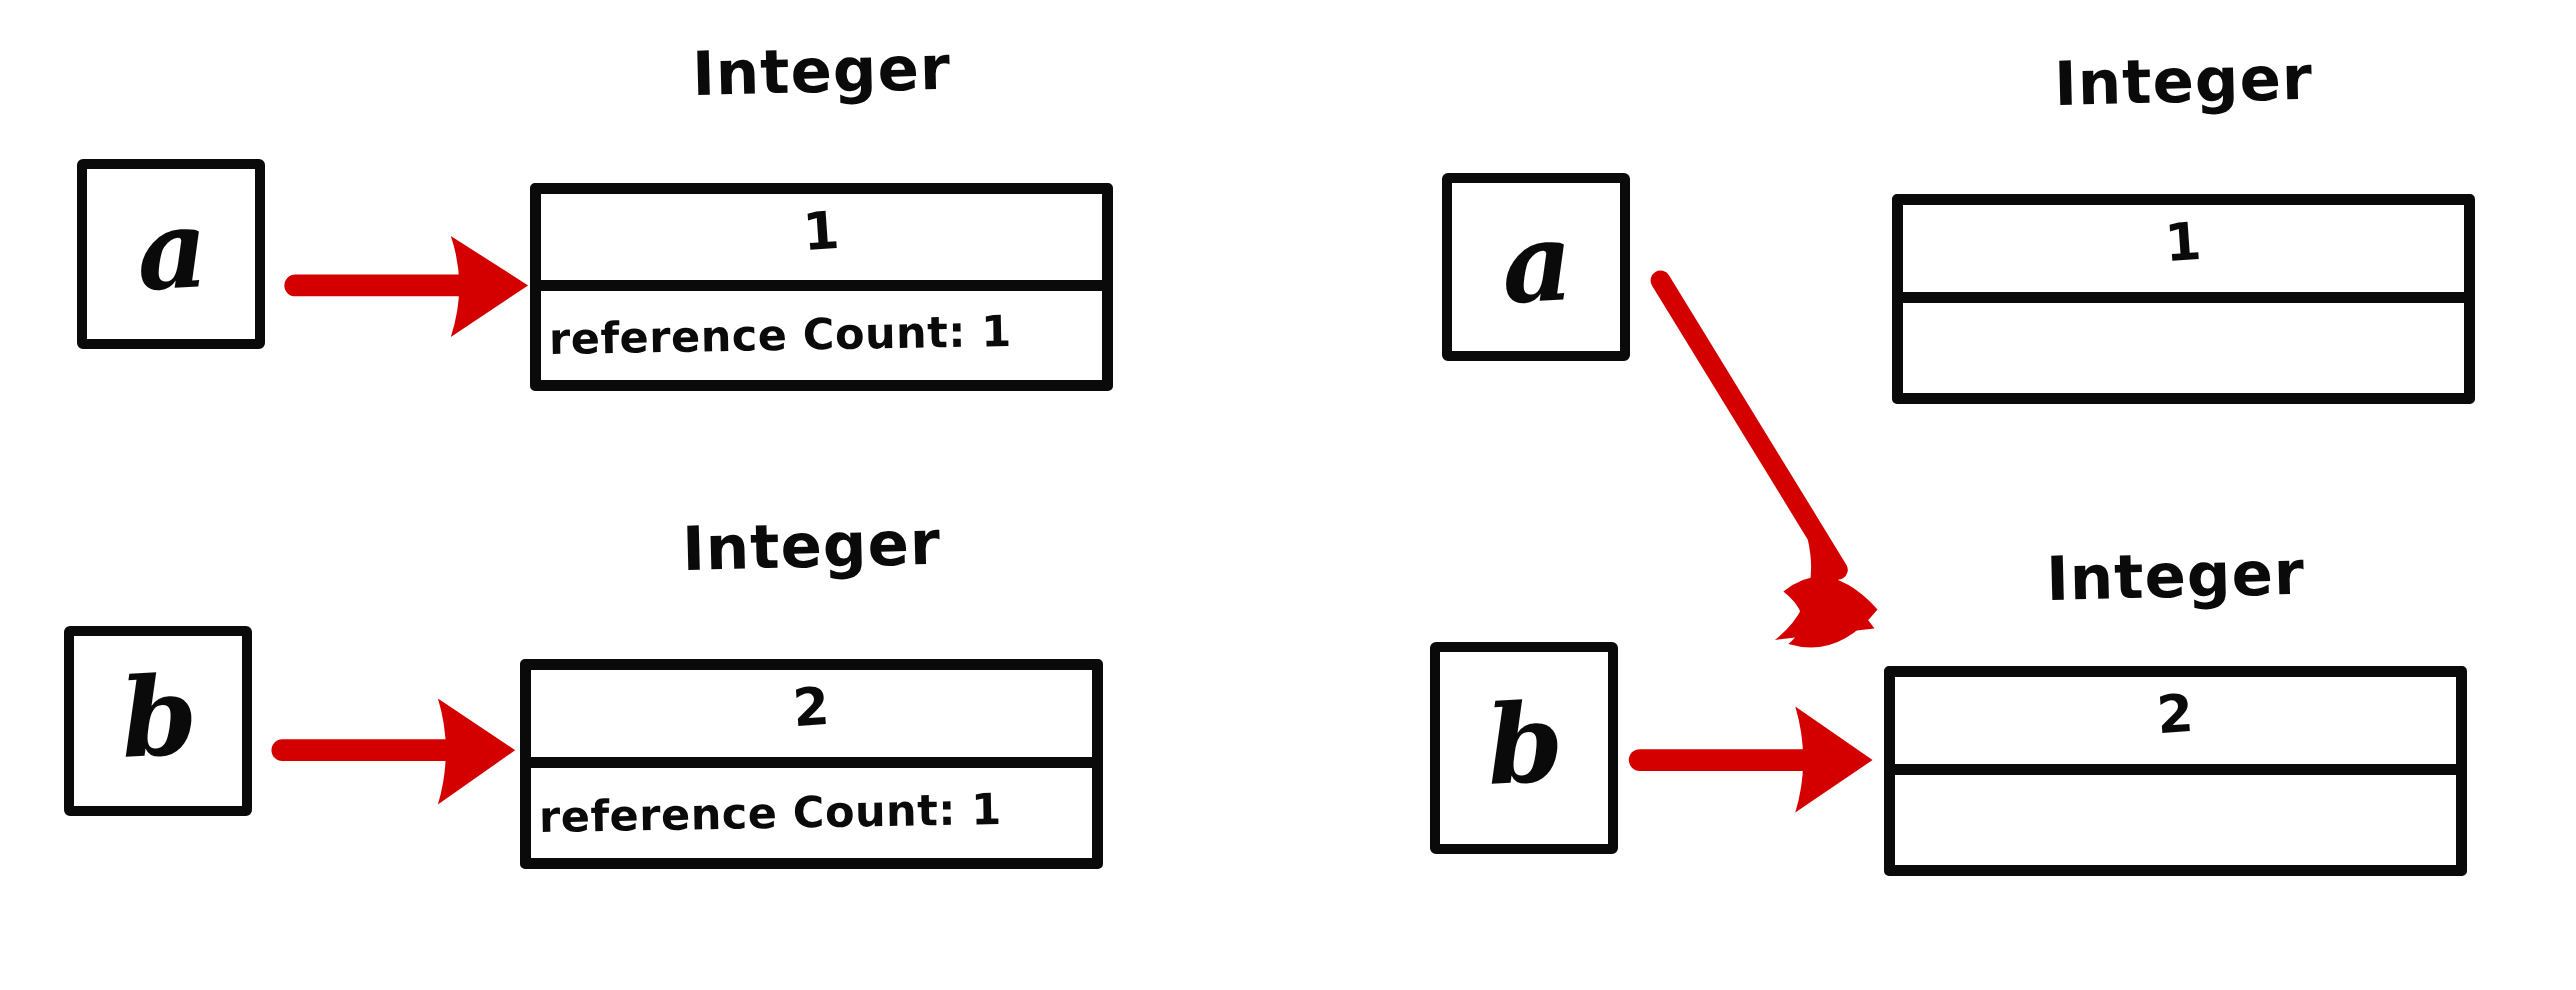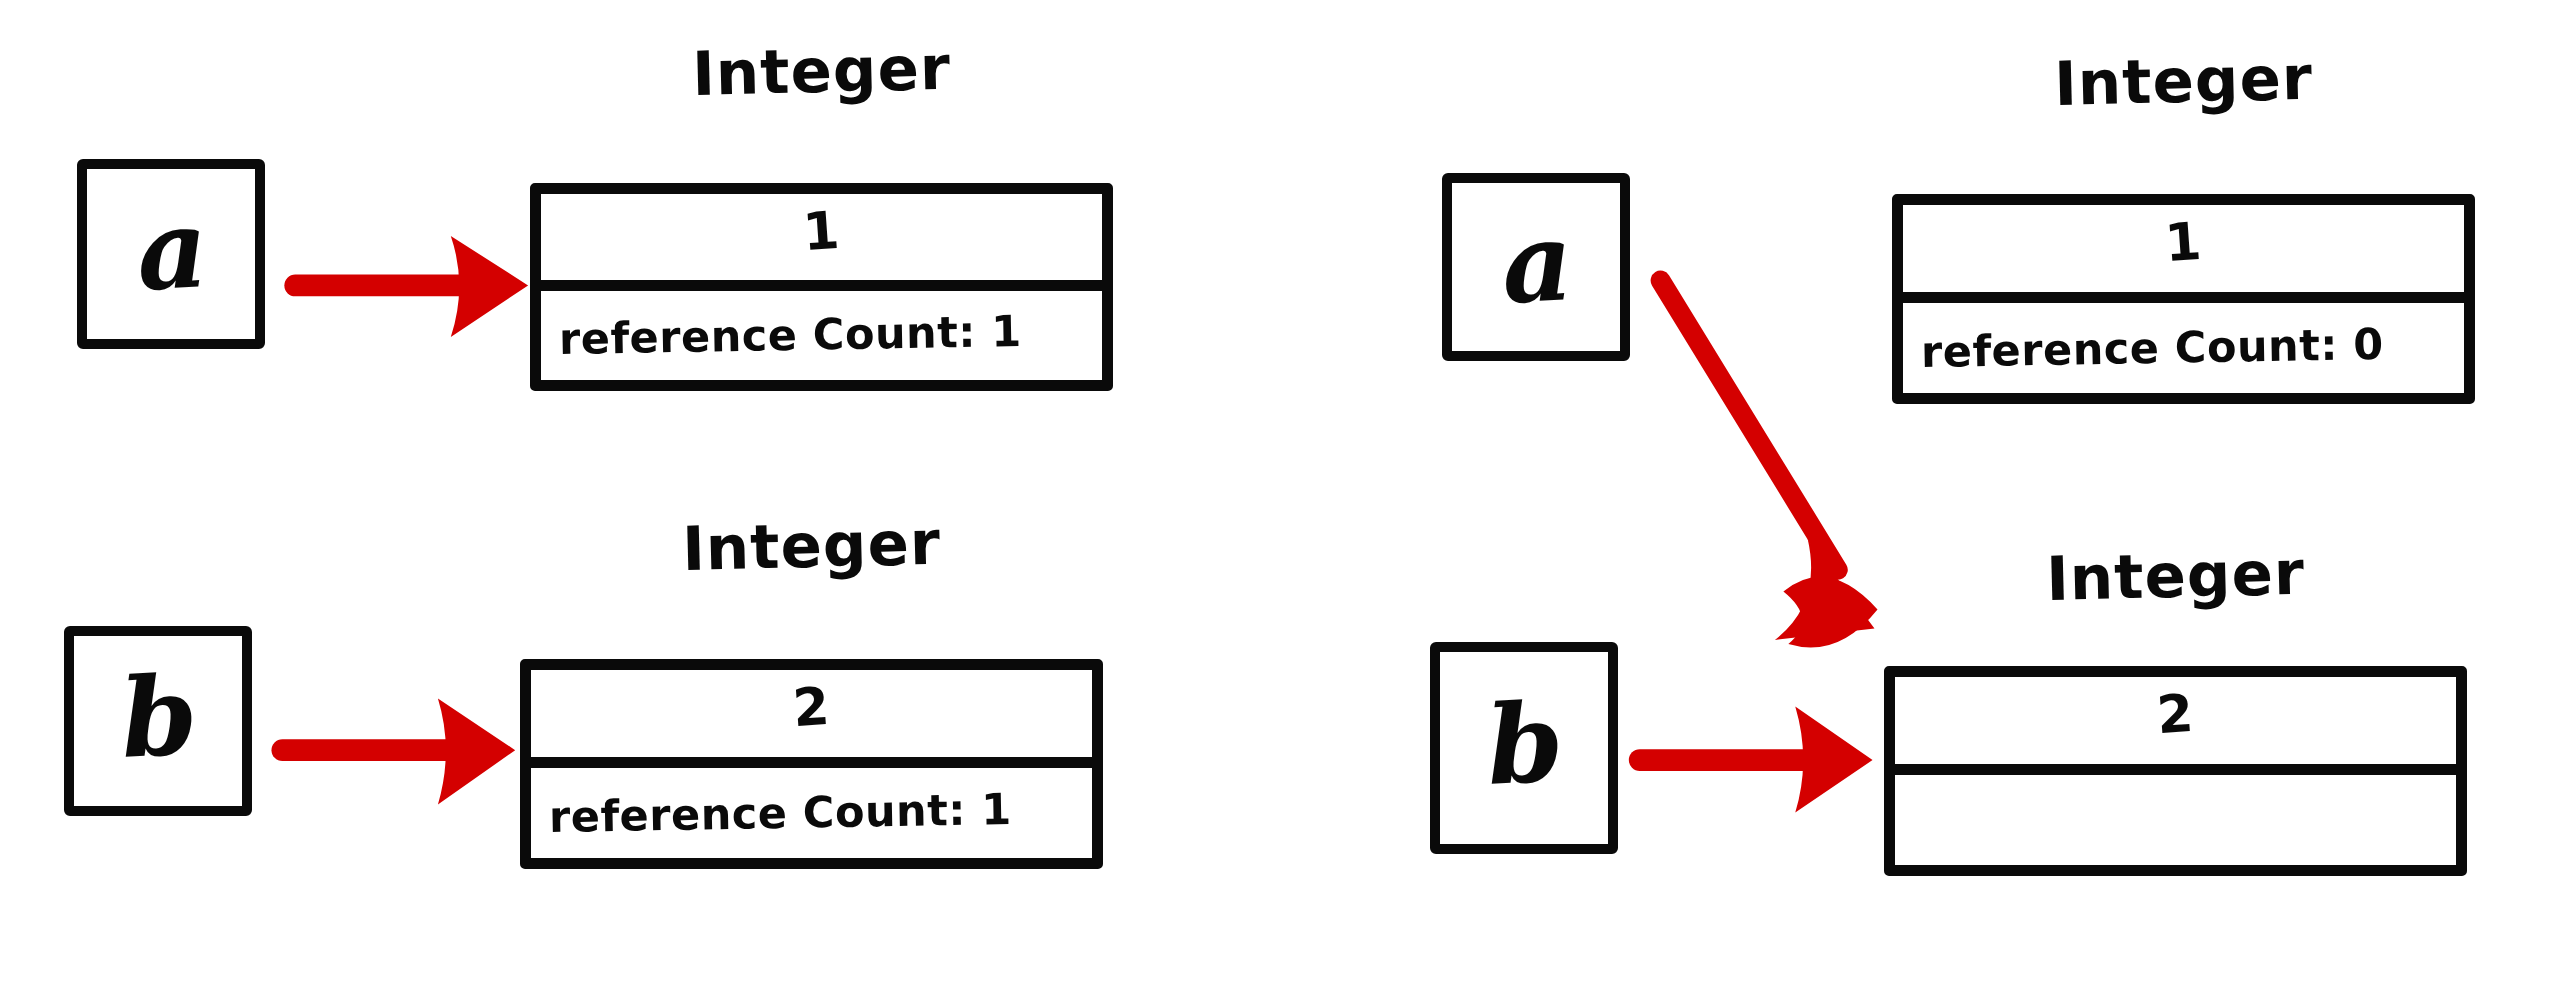--- a/index.html
+++ b/index.html
@@ -72,21 +72,21 @@
     font-size: 52px;
     color: #0a0a0a;
   }
   .obj-value span { transform: translateY(-6px) rotate(-4deg); display:inline-block; }
   .obj-refcount {
     flex: 1 1 auto;
     box-sizing: border-box;
     display: flex;
     align-items: center;
     justify-content: flex-start;
-    padding-left: 18px;
+    padding-left: 8px;
     font-family: "DejaVu Sans", sans-serif;
     font-weight: 700;
     font-size: 43px;
     letter-spacing: 0.5px;
     color: #0a0a0a;
     white-space: nowrap;
   }
   .obj-refcount span { transform: rotate(-1deg); display:inline-block; }
 
   
@@ -137,23 +137,20 @@
   <div class="var-box" style="left:1442px; top:173px; width:188px; height:188px;">
     <span class="var-label">a</span>
   </div>
 
   <div class="obj-title" style="left:1892px; top:50px; width:583px;">Integer</div>
 
   <div class="obj-box" style="left:1892px; top:194px; width:583px; height:210px;">
     <div class="obj-value">
       <span>1</span>
     </div>
-    <div class="obj-refcount">
-      <span>reference Count: 0</span>
-    </div>
   </div>
 
   <div class="var-box" style="left:1430px; top:642px; width:188px; height:212px;">
     <span class="var-label">b</span>
   </div>
 
   <div class="obj-title" style="left:1884px; top:545px; width:583px;">Integer</div>
 
   <div class="obj-box" style="left:1884px; top:666px; width:583px; height:210px;">
     <div class="obj-value">

